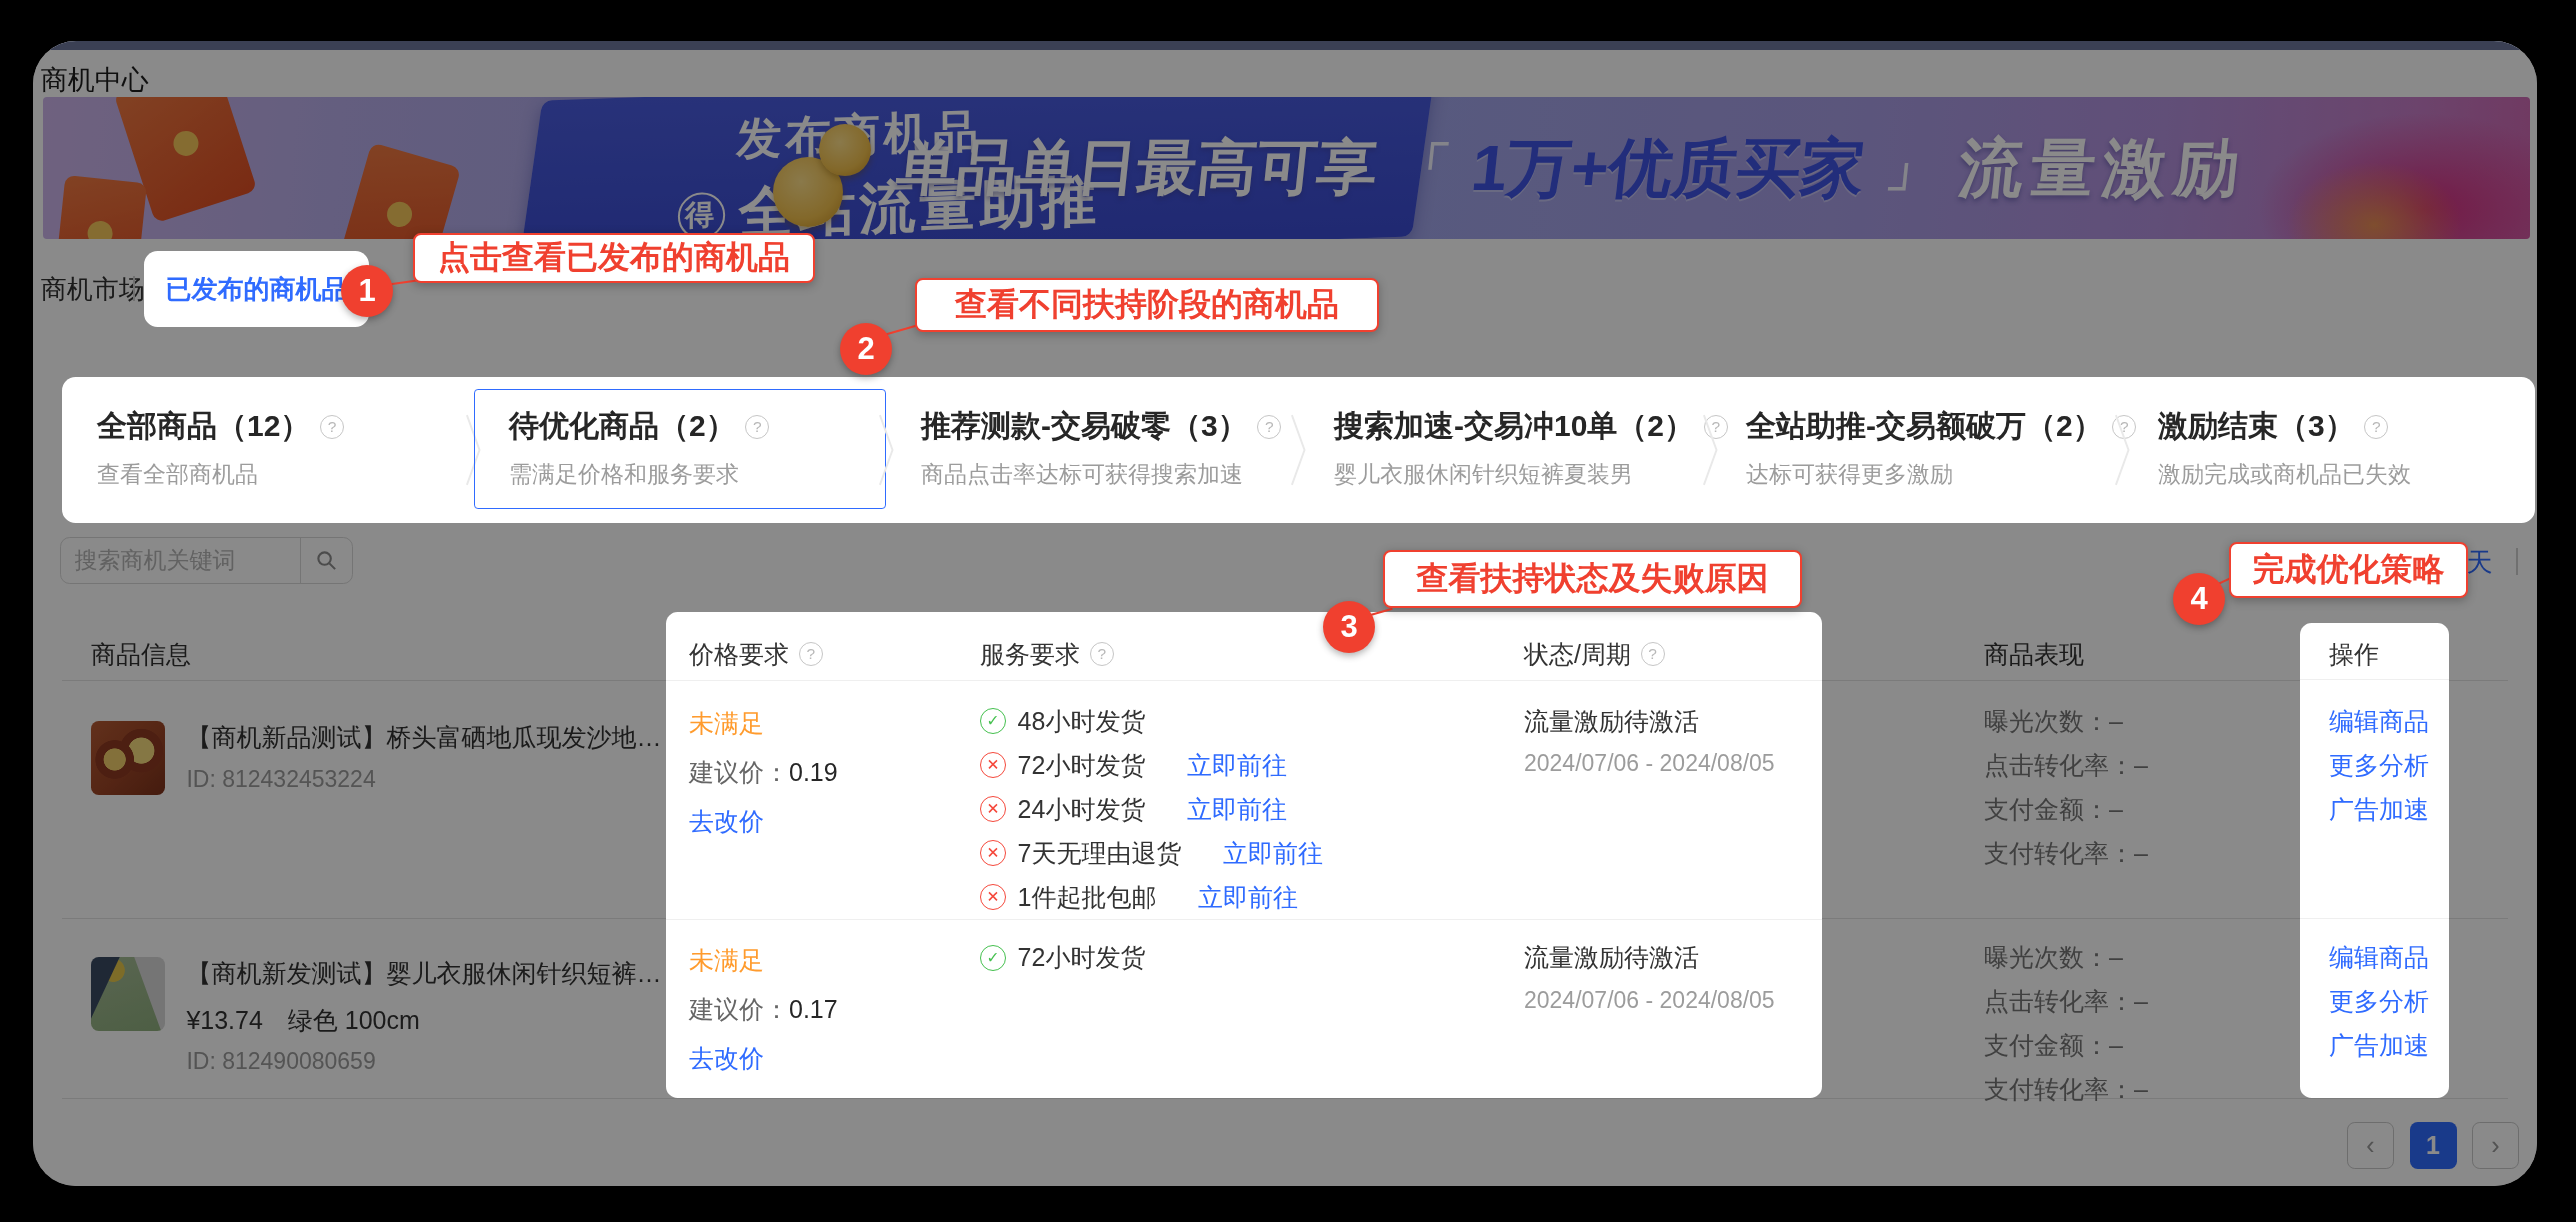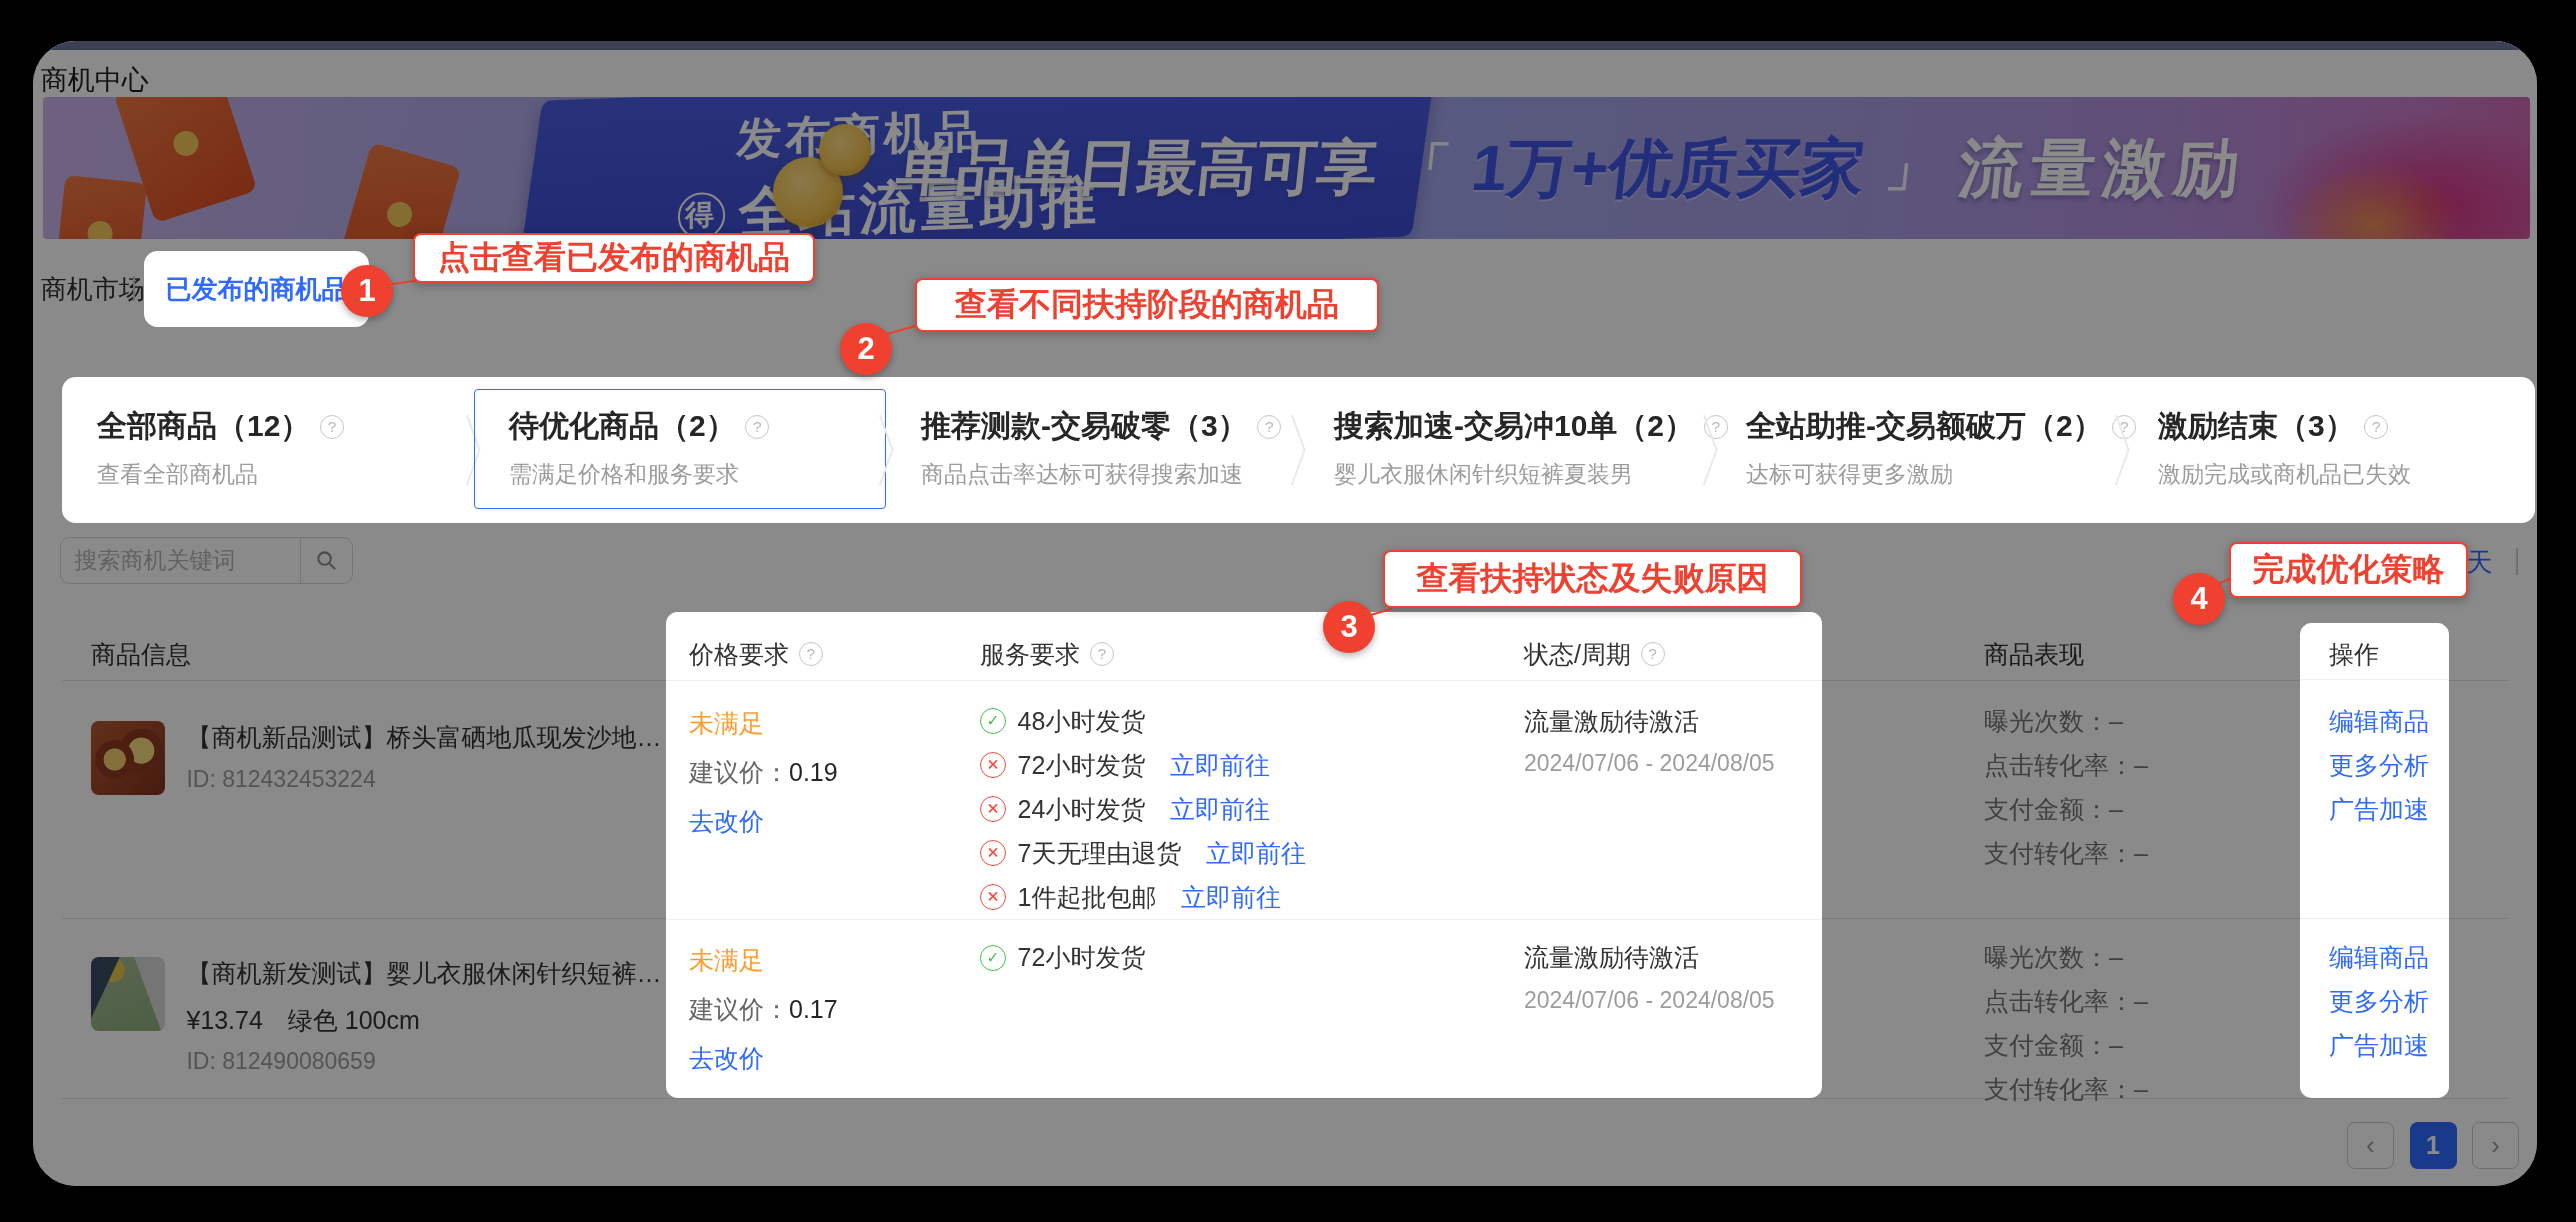--- a/index.html
+++ b/index.html
@@ -105,21 +105,21 @@
   .pline { height:49px; display:flex; align-items:center; font-size:25px; }
   .sline { height:44px; display:flex; align-items:center; gap:11.6px; font-size:25px; color:#333; }
   .warn { color:var(--warn,#ff9b2d); }
   .sg-label { color:#666; }
   .sg-val { color:#262626; }
   .blue-link { color:var(--accent,#2f6bff); cursor:pointer; }
   .svc-icon { width:26px; height:26px; border-radius:50%; display:flex; align-items:center;
               justify-content:center; font-size:15.5px; font-weight:bold; flex:0 0 auto; }
   .svc-icon.ok  { border:1.9px solid var(--ok,#44c04e); color:var(--ok,#44c04e); }
   .svc-icon.err { border:1.9px solid var(--err,#f5483b); color:var(--err,#f5483b); }
-  .svc-link { margin-left:13px; }
+  .svc-link { margin-left:30px; }
   .st-main { font-size:25px; color:#333; height:44px; display:flex; align-items:center; }
   .st-period { font-size:23px; color:#9c9c9c; height:41px; display:flex; align-items:center; }
   .perf-line { height:44px; display:flex; align-items:center; font-size:25px; color:#777; }
   .act-line { height:44px; display:flex; align-items:center; font-size:25px; }
 
   
   .pagination { position:absolute; left:2314px; top:1081px; display:flex; gap:15.5px; z-index:10; }
   .pg-btn { width:47px; height:47px; border:1px solid #c9c9c9; border-radius:7.8px; background:#fff;
             display:flex; align-items:center; justify-content:center; font-size:25px; color:#999; cursor:pointer; }
   .pg-cur { width:47px; height:47px; border-radius:7.8px; background:var(--accent,#2f6bff); color:#fff;

